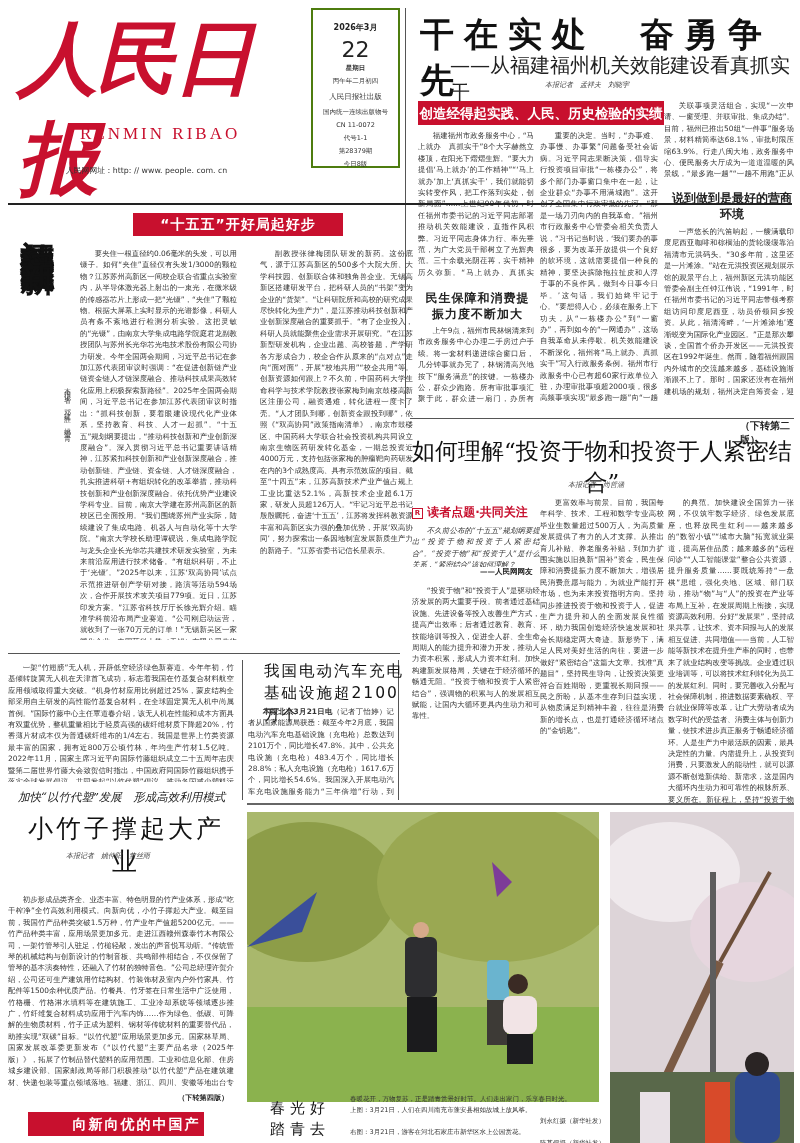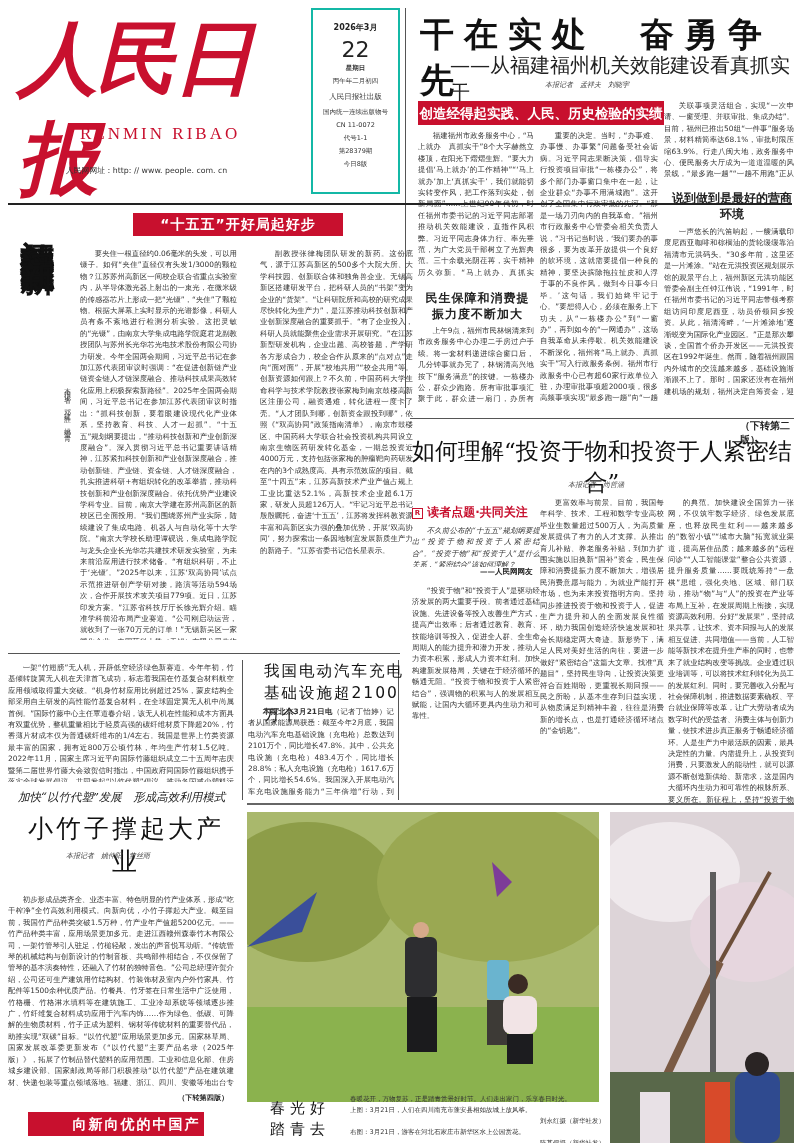--- a/index.html
+++ b/index.html
@@ -3,21 +3,21 @@
 <meta charset="utf-8">
 <style>
   * { box-sizing: border-box; margin: 0; padding: 0; }
   body { width: 800px; height: 1143px; background: #fff; font-family: "DejaVu Serif", serif; color: #222; position: relative; overflow: hidden; }
   .abs { position: absolute; }
   .body-text { font-size: 7.4px; line-height: 11.4px; color: #333; text-align: justify; overflow: hidden; font-family: "DejaVu Sans", sans-serif; }
   .body-text p { text-indent: 2em; }
   .masthead-logo { left: 18px; top: 8px; width: 280px; height: 120px; color: #c8102e; font-family: "DejaVu Serif", serif; font-size: 80px; font-weight: bold; font-style: italic; letter-spacing: -2px; line-height: 100px; }
   .masthead-roman { left: 80px; top: 124px; font-size: 17px; color: #c8102e; letter-spacing: 3px; font-family: "Liberation Serif", serif; }
   .masthead-url { left: 66px; top: 165px; font-size: 7.8px; color: #333; font-family: "DejaVu Sans", sans-serif; }
-  .info-box { left: 311px; top: 8px; width: 89px; height: 186px; border: 2px solid #14b8a6; text-align: center; font-family: "DejaVu Sans", sans-serif; }
+  .info-box { left: 311px; top: 8px; width: 89px; height: 160px; border: 2px solid #4d7c0f; text-align: center; font-family: "DejaVu Sans", sans-serif; }
   .info-box .date-ym { font-size: 8px; margin-top: 12px; font-weight: bold; }
   .info-box .date-d { font-size: 22px; margin-top: 4px; }
   .info-box .small { font-size: 6.5px; line-height: 13px; color: #333; }
   .top-rule { left: 8px; top: 203px; width: 784px; height: 2px; background: #222; }
   .headline-main { left: 420px; top: 12px; width: 380px; font-size: 34px; font-weight: bold; letter-spacing: 10px; font-family: "DejaVu Sans", sans-serif; color: #111; }
   .headline-sub { left: 450px; top: 52px; width: 340px; font-size: 20px; font-family: "DejaVu Serif", serif; color: #222; }
   .byline { font-size: 7px; color: #444; font-style: italic; font-family: Liberation Serif, serif; }
   .red-banner { background: #c8102e; color: #fff; font-family: "DejaVu Sans", sans-serif; font-weight: bold; text-align: center; }
   .vertical-title { left: 8px; top: 215px; width: 52px; height: 430px; font-size: 34px; font-weight: bold; font-family: "DejaVu Sans", sans-serif; color: #111; writing-mode: vertical-rl; letter-spacing: 1px; line-height: 44px; }
   .vertical-byline { left: 58px; top: 382px; width: 14px; writing-mode: vertical-rl; font-size: 7px; color: #444; letter-spacing: 3px; font-family: "DejaVu Serif", serif; }

